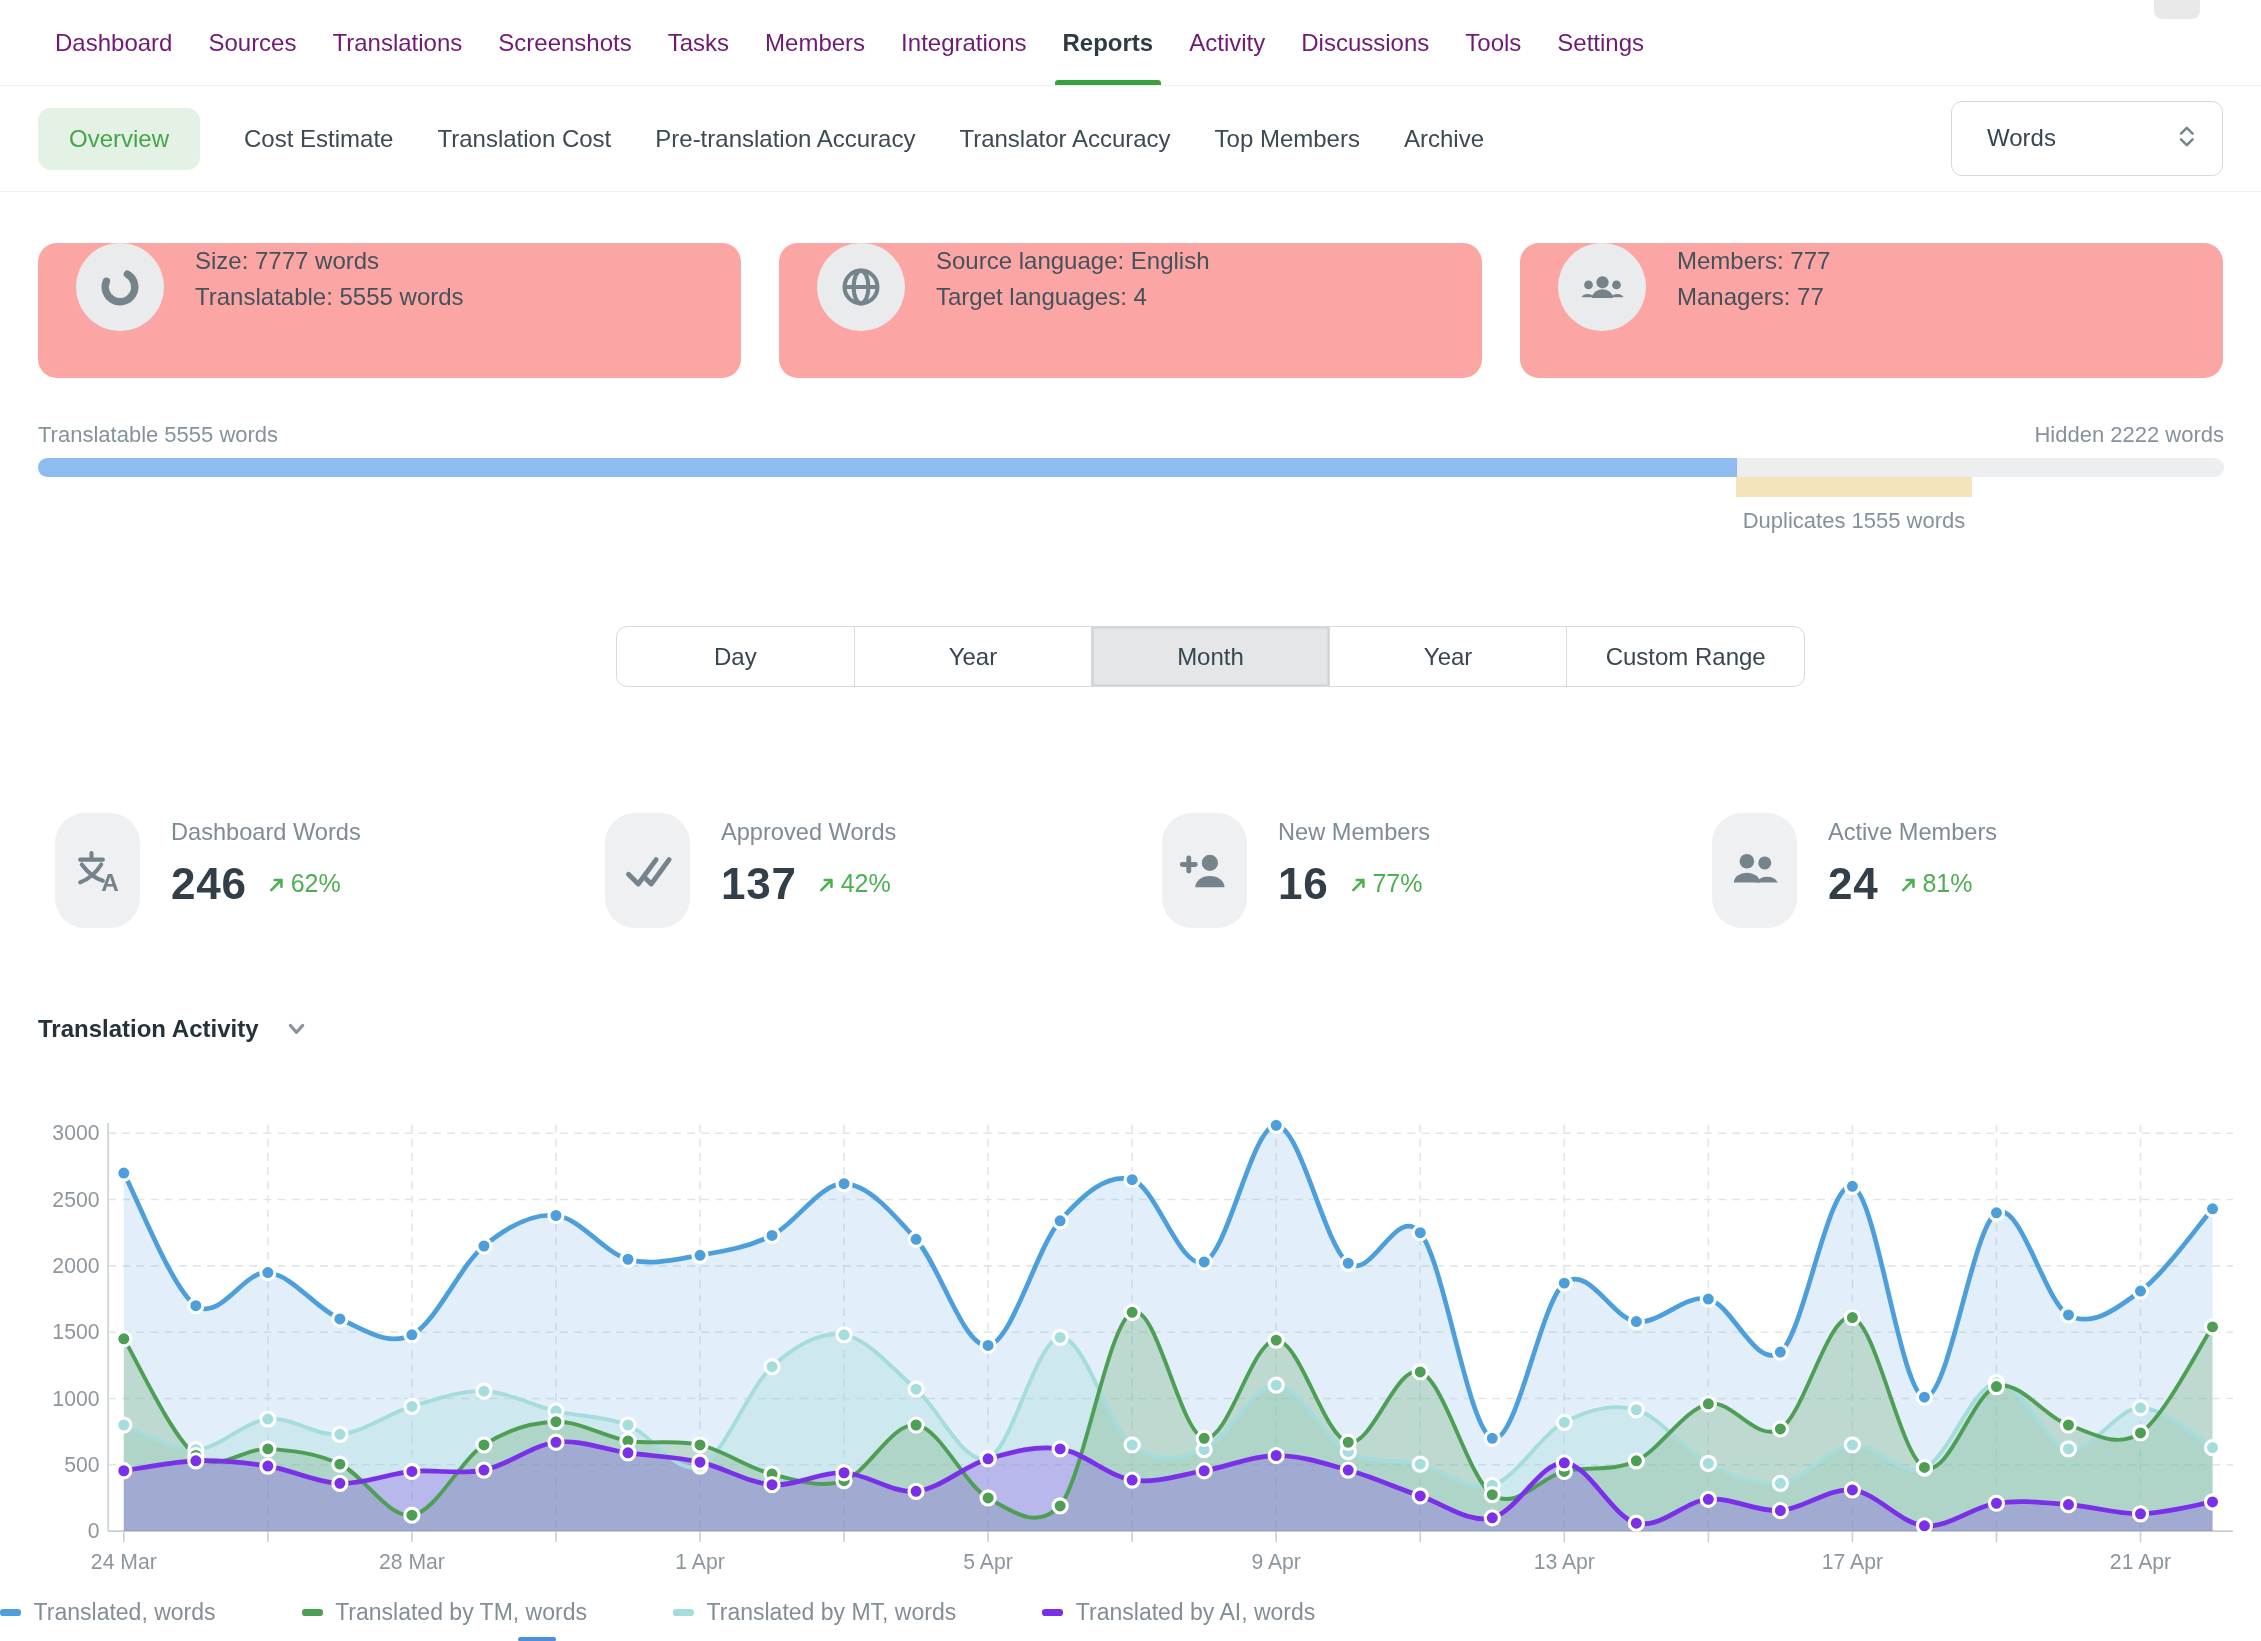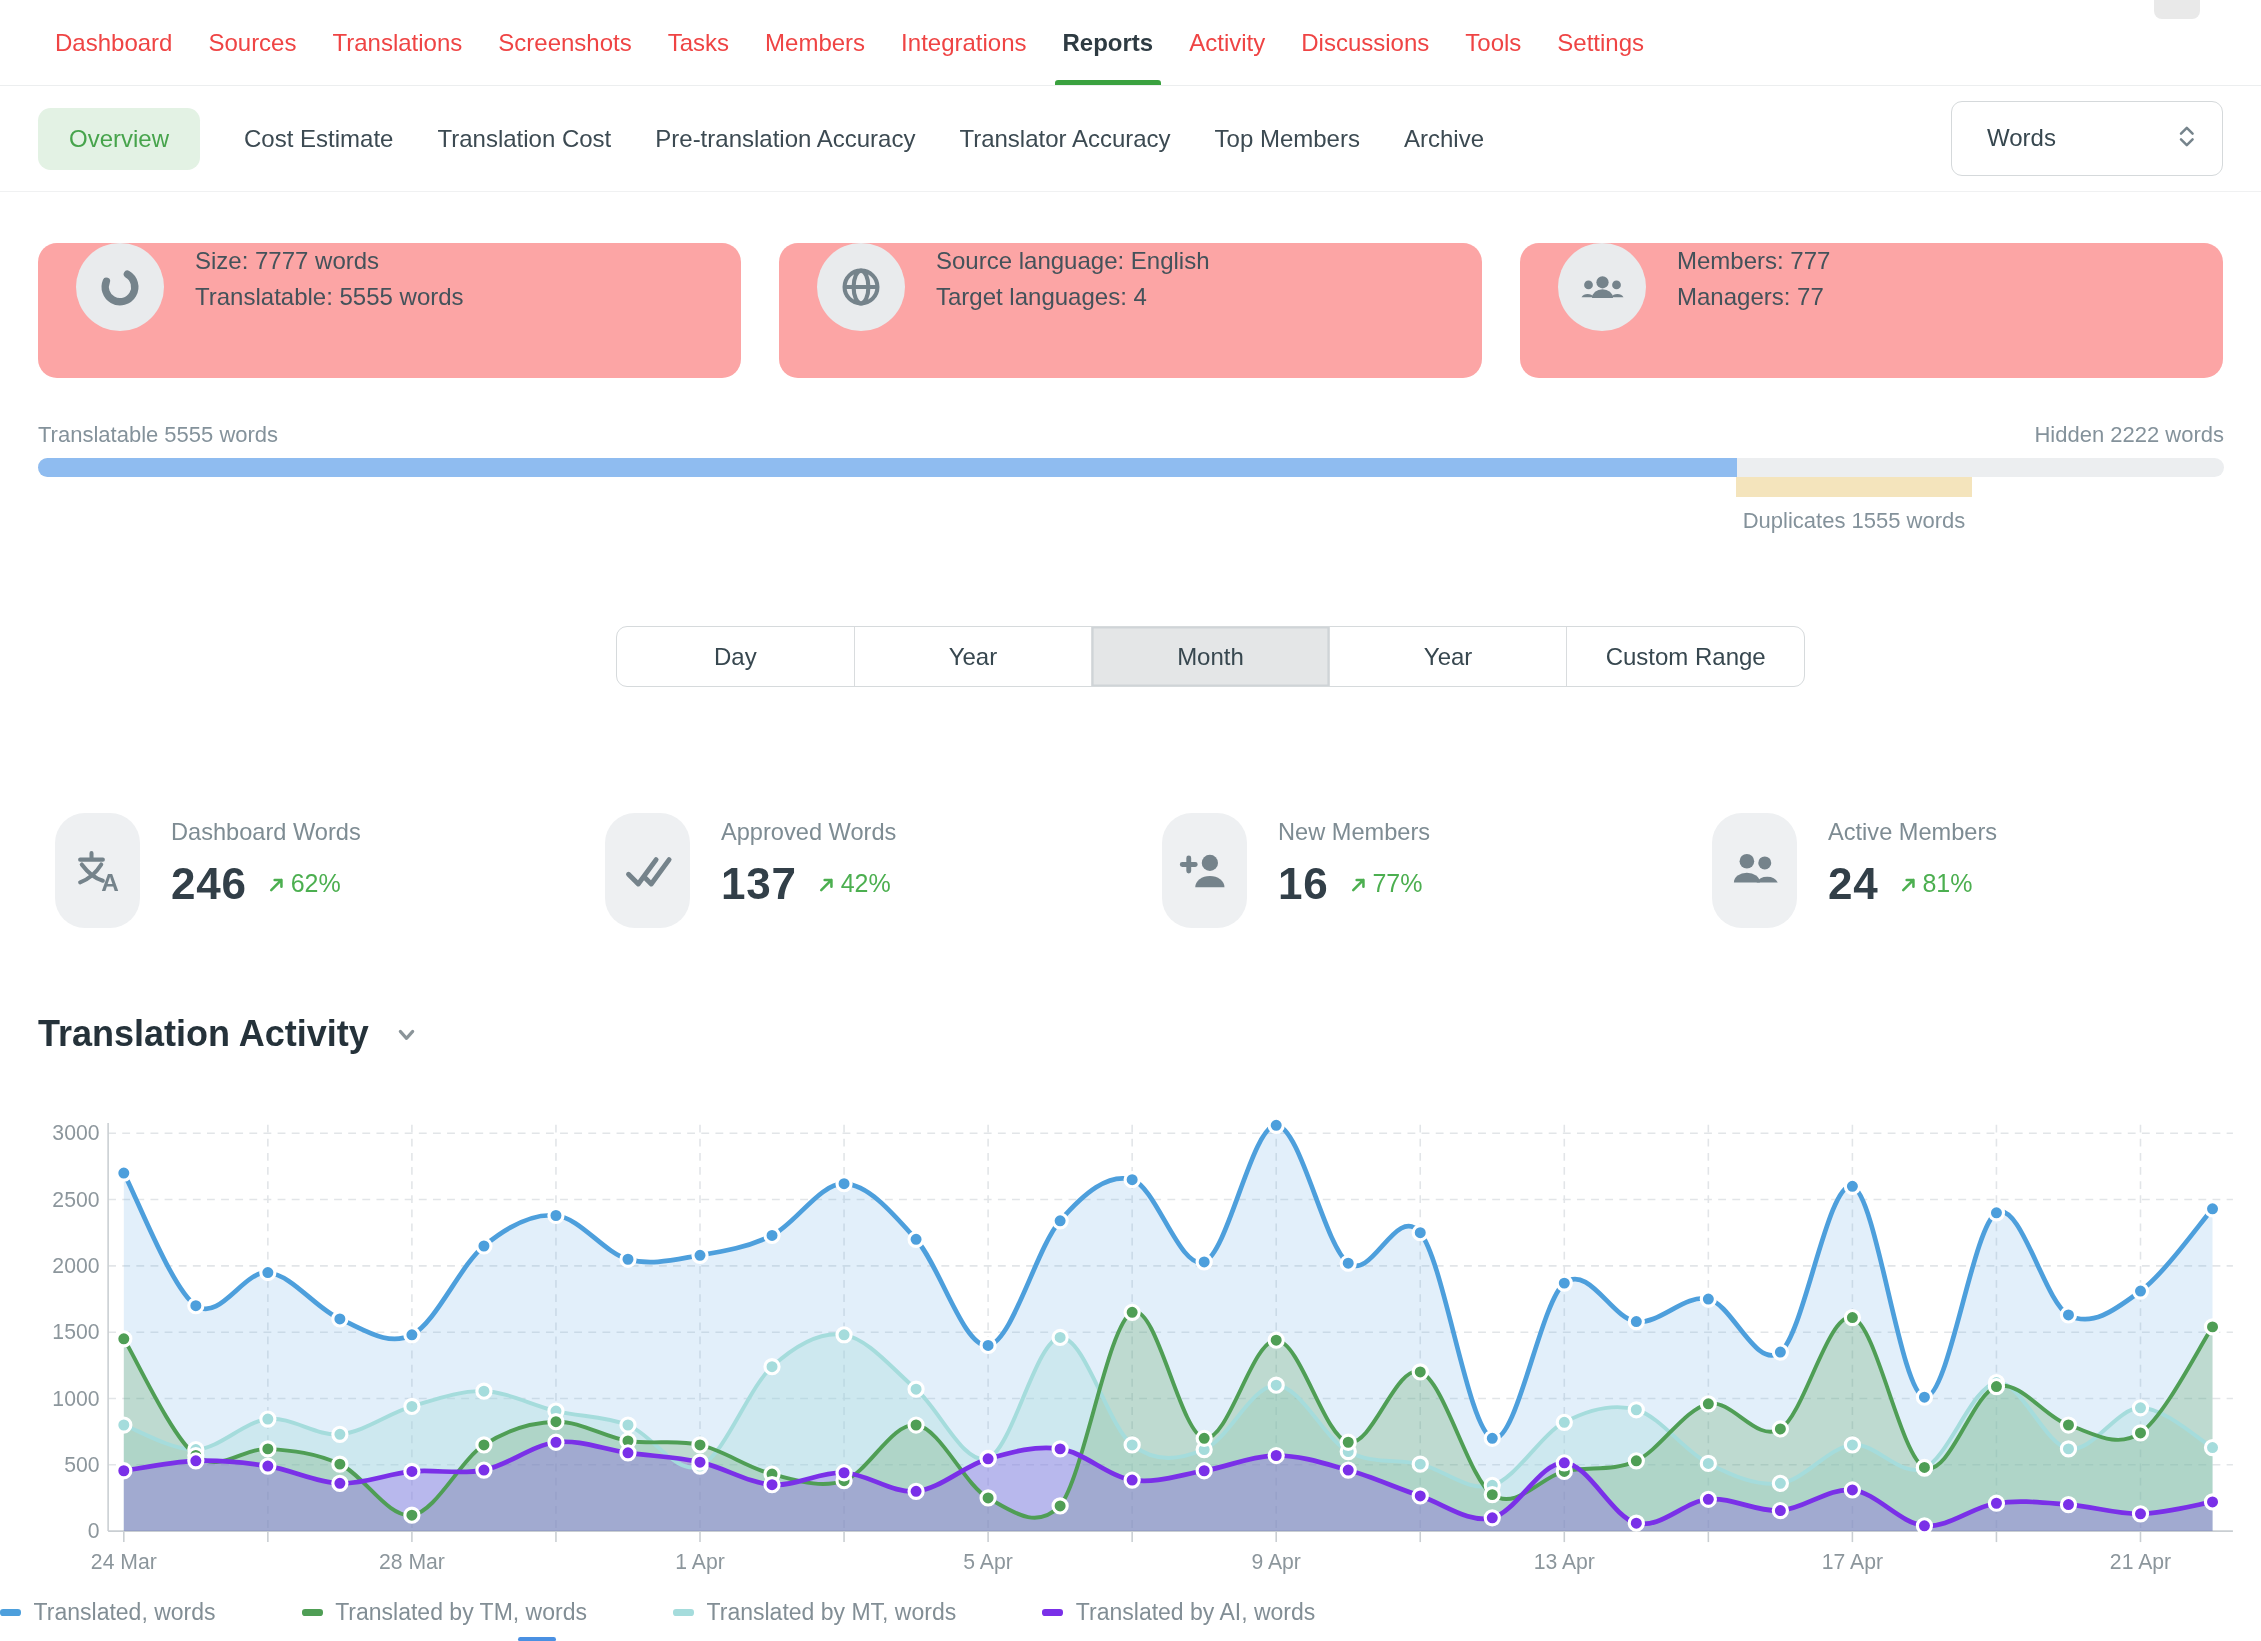--- a/index.html
+++ b/index.html
@@ -3,21 +3,21 @@
 <meta charset="utf-8">
 <style>
   * { margin:0; padding:0; box-sizing:border-box; }
   html,body { background:#fff; }
   body { font-family:"Liberation Sans", sans-serif; color:#37474f; }
   .page { position:relative; width:2261px; height:1642px; background:#fff; overflow:hidden; }
 
   
   .topnav { position:absolute; left:0; top:0; width:2261px; height:86px; border-bottom:1.6px solid #eceeef; }
   .topnav-items { position:absolute; left:55px; top:0; height:85px; display:flex; align-items:center; gap:36px; }
-  .nav-item { position:relative; font-size:24px; color:#ef4444; height:85px; display:flex; align-items:center; cursor:pointer; white-space:nowrap; }
+  .nav-item { position:relative; font-size:24px; color:#701a75; height:85px; display:flex; align-items:center; cursor:pointer; white-space:nowrap; }
   .nav-item.active { font-weight:bold; color:#2e3b42; }
   .nav-item.active::after { content:""; position:absolute; left:-7.9px; right:-7.9px; bottom:0; height:4.7px; border-radius:3.1px 3.1px 0 0; background:var(--accent,#3aa13f); }
   .corner-chip { position:absolute; right:61px; top:0; width:46px; height:19px; background:#e9e9e9; border-radius:0 0 7.9px 7.9px; }
 
   
   .subtabs { position:absolute; left:0; top:88px; width:2261px; height:104px; border-bottom:1.6px solid #f0f1f2; }
   .subtab-items { position:absolute; left:38px; top:0; height:102px; display:flex; align-items:center; gap:44px; }
   .subtab { font-size:24px; color:#3c4a52; cursor:pointer; white-space:nowrap; }
   .subtab.active { color:#47a44c; background:#e3f2e4; border-radius:12.6px; padding:17.3px 31px; }
   .unit-select { position:absolute; right:38px; top:12.6px; width:272px; height:75px; background:#fff; border:1.6px solid #d5d9db; border-radius:11px; display:flex; align-items:center; justify-content:space-between; padding:0 23.6px 0 35px; cursor:pointer; }
@@ -47,21 +47,21 @@
   .stat-tile { width:85px; height:115px; border-radius:30px; background:#eef0f2; display:flex; align-items:center; justify-content:center; flex:0 0 auto; }
   .stat-info { margin-left:31px; padding-top:6.3px; }
   .stat-label { font-size:23.6px; color:#7e8c93; }
   .stat-num-row { margin-top:12.6px; display:flex; align-items:center; }
   .stat-value { font-size:44px; font-weight:bold; color:#323f48; letter-spacing:0.8px; }
   .delta { margin-left:20.4px; display:flex; align-items:center; font-size:25px; color:#4caf50; }
   .delta svg { margin-right:3.1px; }
 
   
   .activity-title-row { position:absolute; left:38px; top:1013px; display:flex; align-items:center; }
-  .activity-title { font-size:36px; font-weight:bold; color:#25323a; }
+  .activity-title { font-size:24px; font-weight:bold; color:#25323a; }
   .title-chevron { margin-left:22px; cursor:pointer; display:flex; }
 
   #chart-svg { position:absolute; left:0; top:1076px; }
 
   .legend-row { position:absolute; left:0; top:1599px; width:1984px; display:flex; justify-content:flex-start; gap:86px; }
   .legend-item { display:flex; align-items:center; cursor:pointer; }
   .legend-dash { width:21px; height:6.3px; border-radius:3.1px; margin-right:12.6px; }
   .legend-label { font-size:23px; color:#828e95; white-space:nowrap; }
 
   .bottom-chip { position:absolute; left:518px; top:1637px; width:38px; height:4.7px; border-radius:2.4px; background:#4a90e2; }

